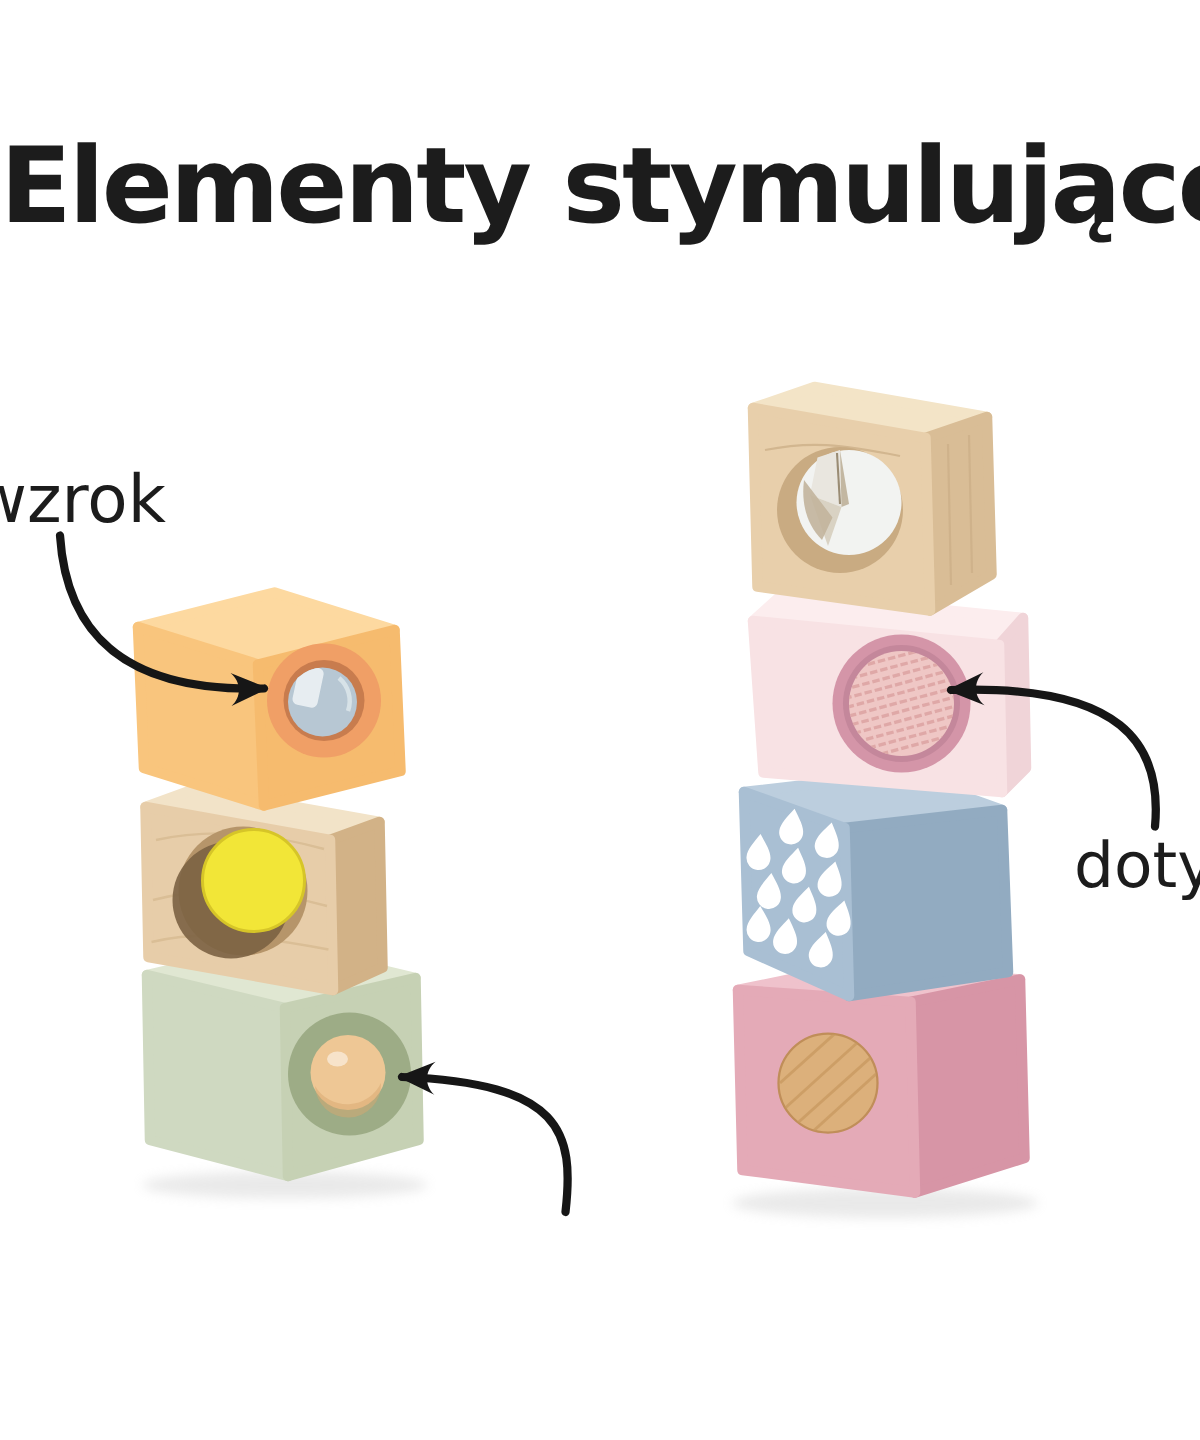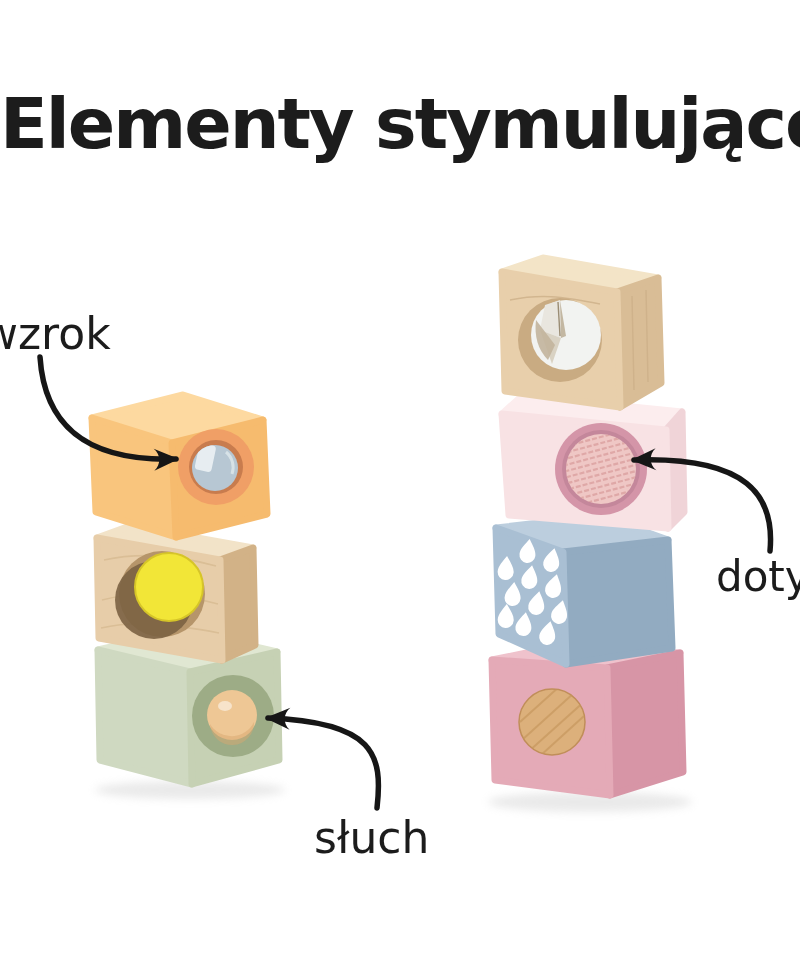--- a/index.html
+++ b/index.html
@@ -183,15 +183,14 @@
 
     <g fill="none" stroke="#161616" stroke-width="5.5" stroke-linecap="round">
       <path d="M40,357 C44,418 78,462 176,459" marker-end="url(#ah)"></path>
       <path d="M770,551 C775,496 748,456 634,460" marker-end="url(#ah)"></path>
       <path d="M377,808 C383,755 375,722 268,718" marker-end="url(#ah)"></path>
     </g>
   </svg>
 
   <div class="label label-sight">wzrok</div>
   <div class="label label-touch">dotyk</div>
-  <div class="label label-hearing">słuch</div>
 
 </div>
 
 </body></html>

